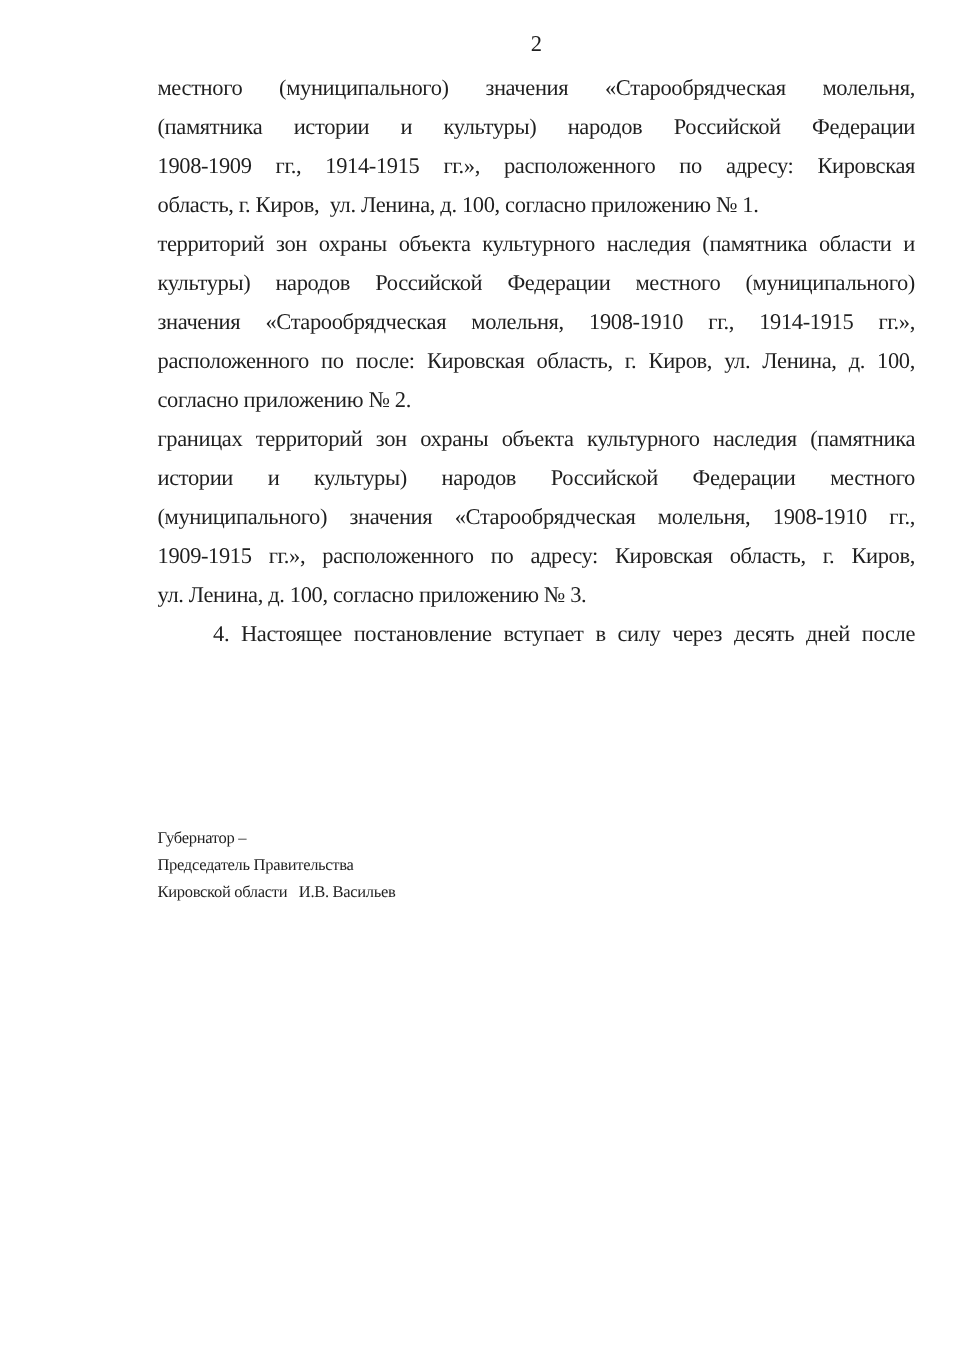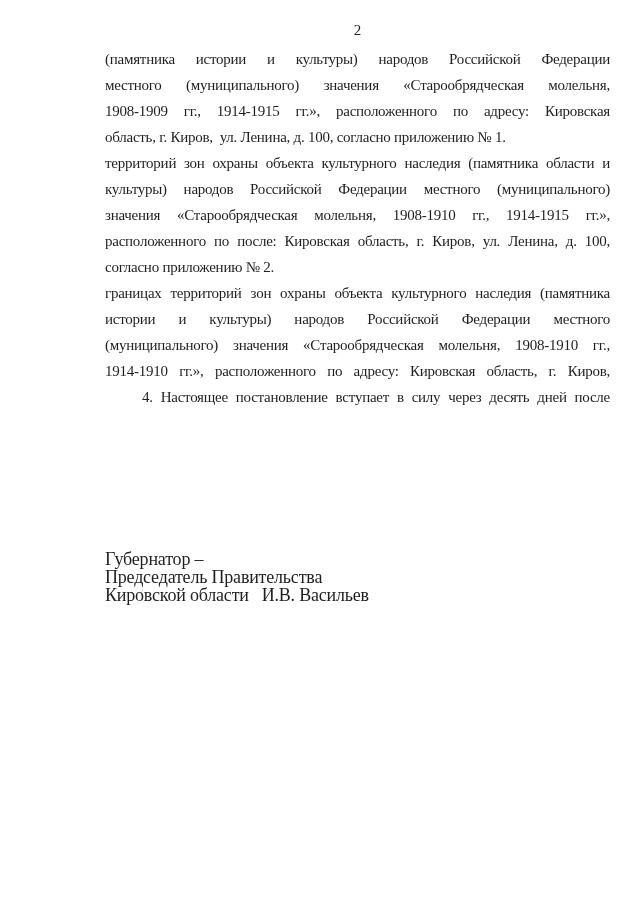--- a/index.html
+++ b/index.html
@@ -38,54 +38,55 @@
     text-align-last: justify;
   }
   .indent {
     text-indent: 37px;
   }
   .signature {
     position: absolute;
     top: 550px;
     left: 105px;
     width: 505px;
-    font-size: 18px;
+    font-size: 11px;
     line-height: 18px;
     letter-spacing: -0.2px;
   }
 </style>
 </head>
 <body>
 
 <div class="page">
 
   <div class="page-number">2</div>
 
   <div class="body-text">
 
     <div class="para">
+      <div class="line just">местного (муниципального) значения «Старообрядческая молельня,</div>
       <div class="line just">(памятника истории и культуры) народов Российской Федерации</div>
-      <div class="line just">местного (муниципального) значения «Старообрядческая молельня,</div>
       <div class="line just">1908-1909 гг., 1914-1915 гг.», расположенного по адресу: Кировская</div>
       <div class="line">область, г. Киров,&nbsp; ул. Ленина, д. 100, согласно приложению № 1.</div>
     </div>
 
     <div class="para">
       <div class="line just">территорий зон охраны объекта культурного наследия (памятника области и</div>
       <div class="line just">культуры) народов Российской Федерации местного (муниципального)</div>
       <div class="line just">значения «Старообрядческая молельня, 1908-1910 гг., 1914-1915 гг.»,</div>
       <div class="line just">расположенного по после: Кировская область, г. Киров, ул. Ленина, д. 100,</div>
       <div class="line">согласно приложению № 2.</div>
     </div>
 
     <div class="para">
       <div class="line just">границах территорий зон охраны объекта культурного наследия (памятника</div>
       <div class="line just">истории и культуры) народов Российской Федерации местного</div>
       <div class="line just">(муниципального) значения «Старообрядческая молельня, 1908-1910 гг.,</div>
-      <div class="line just">1914-1910 гг.», расположенного по адресу: Кировская область, г. Киров,</div>
+      <div class="line just">1909-1915 гг.», расположенного по адресу: Кировская область, г. Киров,</div>
+      <div class="line">ул. Ленина, д. 100, согласно приложению № 3.</div>
     </div>
 
     <div class="para">
       <div class="line just indent">4. Настоящее постановление вступает в силу через десять дней после</div>
     </div>
 
   </div>
 
   <div class="signature">
     <div class="sig-line">Губернатор –</div>

